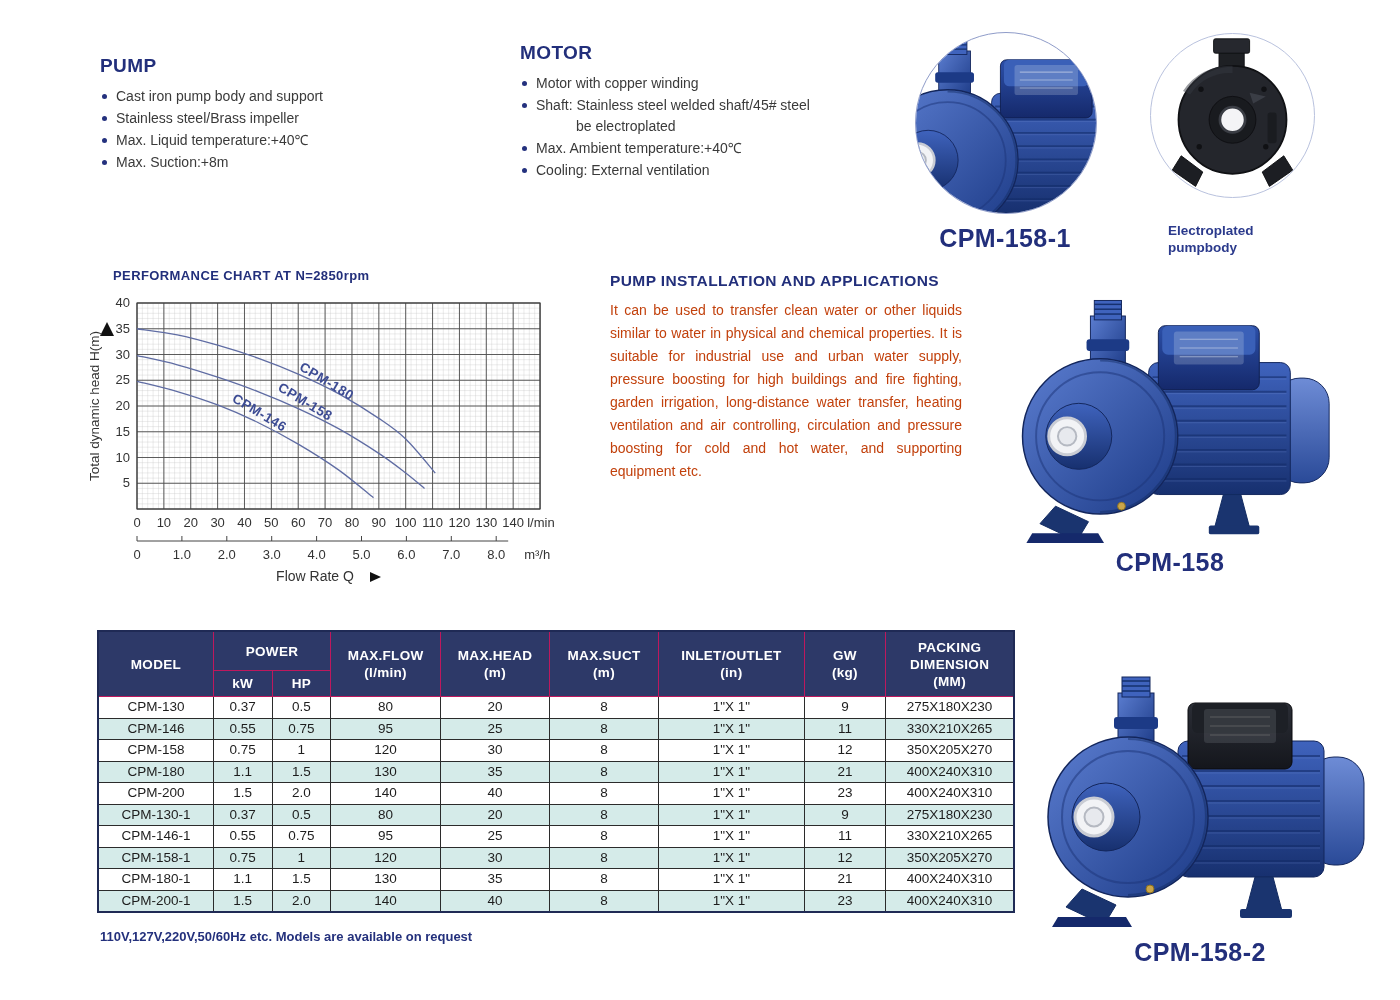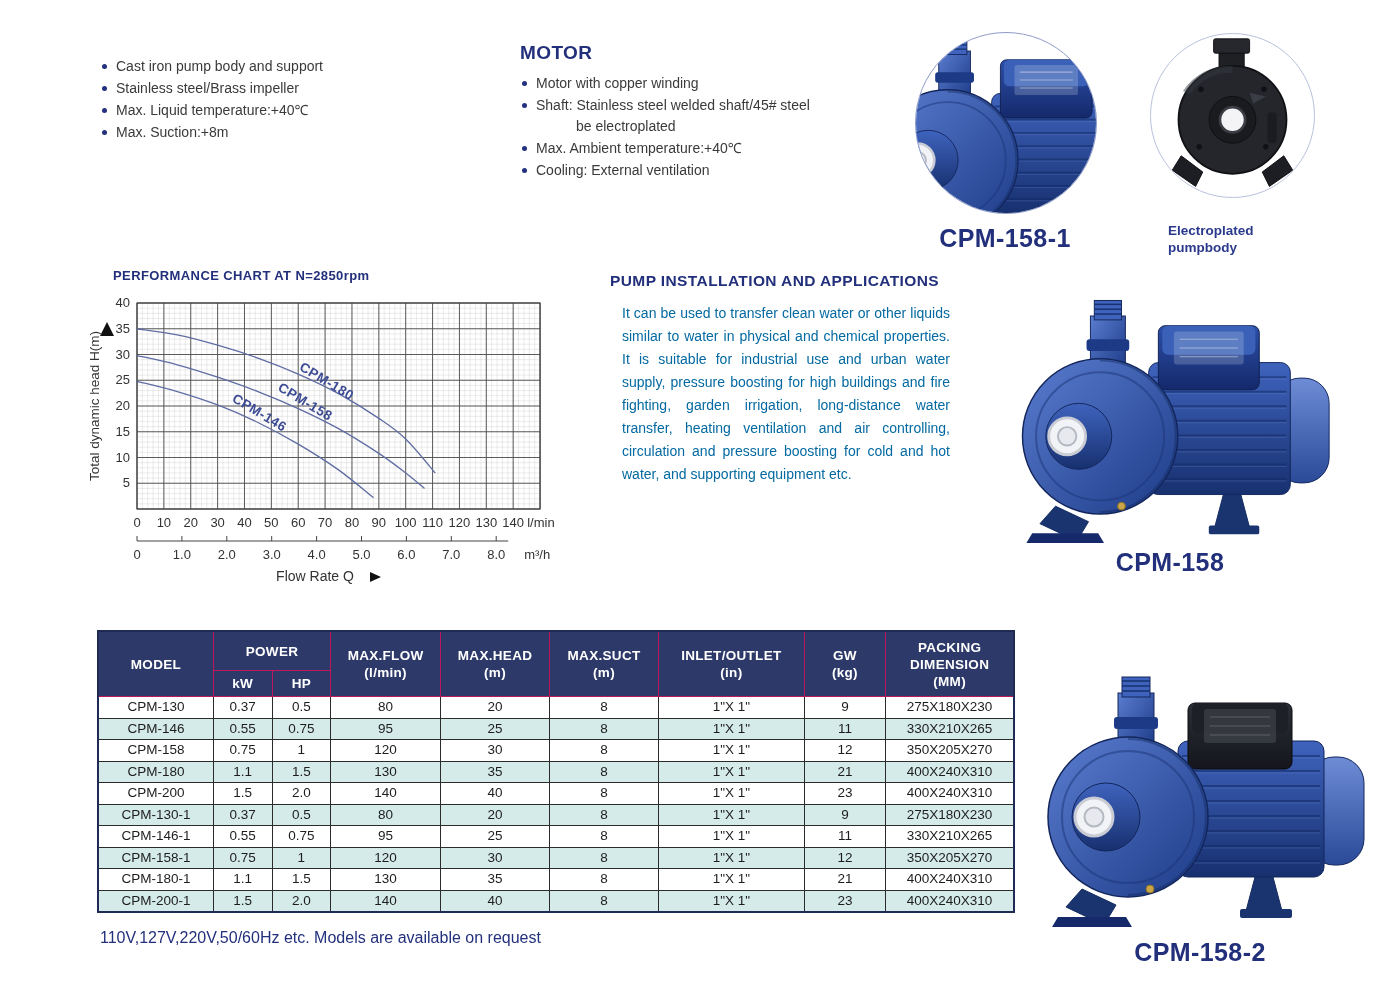--- a/index.html
+++ b/index.html
@@ -25,21 +25,21 @@
   .photo-circle{position:absolute;border-radius:50%;overflow:hidden;background:#fff;}
   .pc1{left:915px;top:32px;width:180px;height:180px;border:1px solid #8f9cc9;}
   .pc2{left:1150px;top:33px;width:163px;height:163px;border:1px solid #b9c2de;}
   .pc1 svg{position:absolute;left:-55px;top:-12px;width:300px;height:238px;}
   .pc2 svg{position:absolute;left:5px;top:3px;width:153px;height:153px;}
   .photo1-label{position:absolute;left:905px;top:224px;width:200px;text-align:center;font-size:25px;}
   .photo2-label{position:absolute;left:1168px;top:222px;width:140px;font-size:13.5px;line-height:17px;font-weight:bold;color:#2b3a8c;}
 
   
   .install-sec{position:absolute;left:610px;top:272px;width:352px;}
-  .install-sec p{margin:12px;font-size:14px;line-height:23px;color:#0369a1;text-align:justify;}
+  .install-sec p{margin:0;font-size:14px;line-height:23px;color:#c2410c;text-align:justify;}
 
   
   .chart-wrap{position:absolute;left:85px;top:293px;width:480px;height:300px;}
 
   
   .pump-illu{position:absolute;}
   .pi1{left:1000px;top:283px;width:340px;height:262px;}
   .pi2{left:1030px;top:653px;width:340px;height:282px;}
   .pi1 svg,.pi2 svg{width:100%;height:100%;}
   .pump-label-1{position:absolute;left:1000px;top:548px;width:340px;text-align:center;font-size:25px;}
@@ -49,28 +49,29 @@
   .table-wrap{position:absolute;left:97px;top:630px;width:918px;}
   table.spec{width:100%;border-collapse:collapse;table-layout:fixed;border:2px solid #1f2a55;}
   table.spec thead th{background:#2d3968;color:#ffffff;font-size:13.5px;font-weight:bold;
       border:1px solid #be185d;padding:4px 2px;line-height:17px;letter-spacing:.3px;}
   table.spec thead tr:first-child th{height:30px;}
   table.spec tbody td{border:1px solid #2b2b2b;font-size:13.5px;color:#1d1d1d;text-align:center;
       padding:0 2px;height:20.5px;line-height:20px;white-space:nowrap;}
   table.spec tbody tr:nth-child(even){background:#d5ebe9;}
   table.spec tbody tr:nth-child(odd){background:#ffffff;}
 
-  .footnote{position:absolute;left:100px;top:929px;font-size:16px;color:#23307c;}
+  .footnote{position:absolute;left:100px;top:929px;font-size:13px;color:#23307c;font-weight:bold;}
 </style>
 </head>
 <body>
 
 <div class="page">
 
   <div class="pump-sec">
+    <h2 class="h-navy sec-title">PUMP</h2>
     <ul class="spec-list">
         <li>
           <span class="dot"></span>
           <span>Cast iron pump body and support</span>
         </li>
         <li>
           <span class="dot"></span>
           <span>Stainless steel/Brass impeller</span>
         </li>
         <li>

